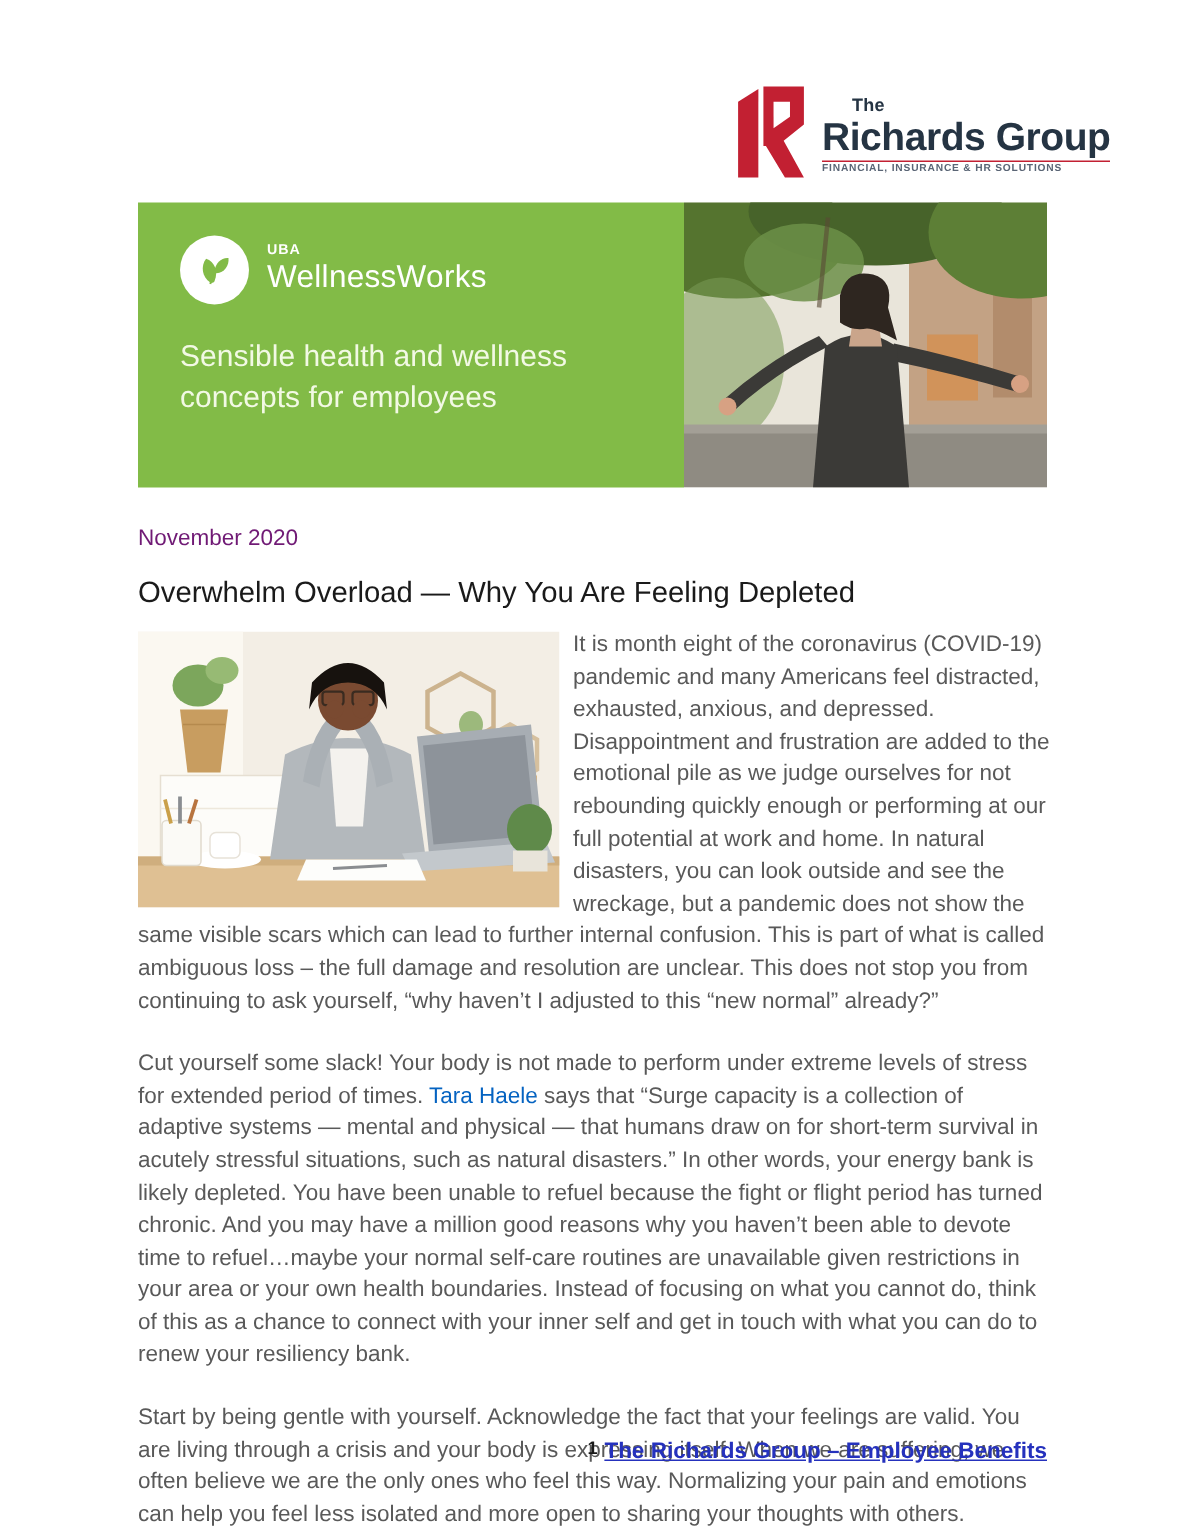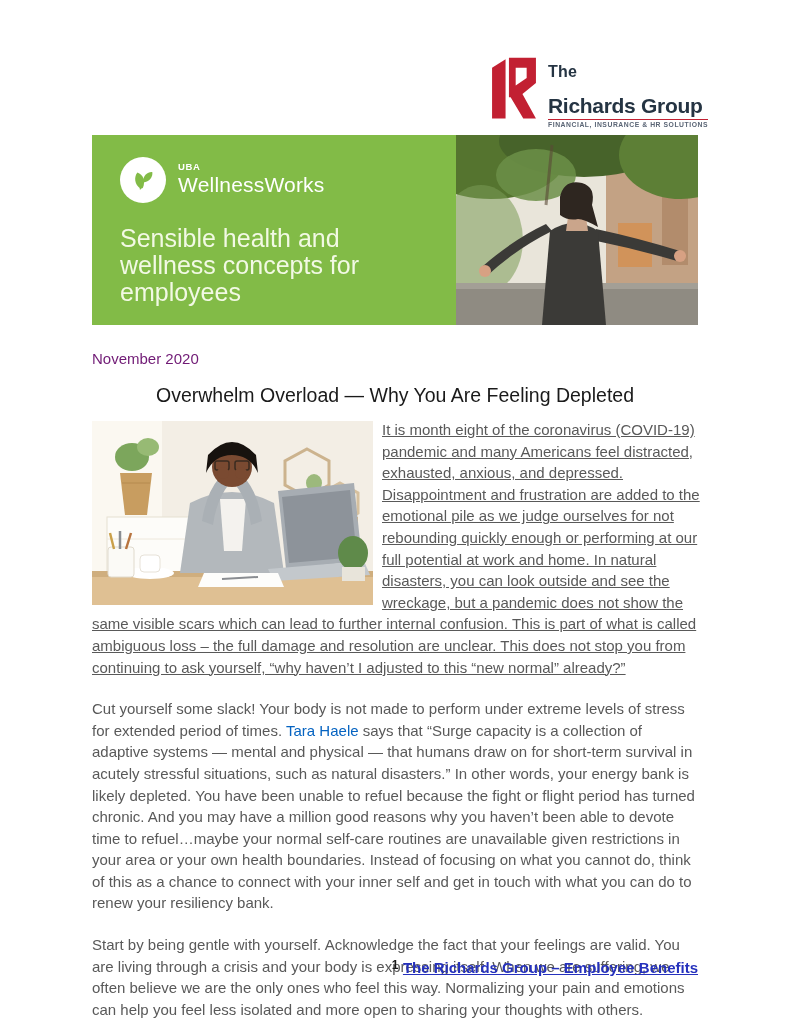--- a/index.html
+++ b/index.html
@@ -5,46 +5,46 @@
   html,body{margin:0;padding:0;background:#ffffff;}
   .page{
     position:relative;width:791px;height:1024px;margin:0 auto;background:#ffffff;
     font-family:"Liberation Sans", sans-serif;overflow:hidden;
   }
 
   
   .corp-logo{position:absolute;top:56px;left:487px;display:flex;align-items:flex-start;gap:7px;}
   .corp-logo .mark{width:54px;height:64px;flex:0 0 auto;}
   .corp-text{padding-top:8px;line-height:1;}
-  .corp-the{font-size:16px;font-weight:bold;color:#253443;letter-spacing:.2px;}
-  .corp-name{font-size:21px;font-weight:bold;color:#253443;letter-spacing:-.3px;margin-top:15px;}
+  .corp-the{font-size:12px;font-weight:bold;color:#253443;letter-spacing:.2px;margin-left:20px;}
+  .corp-name{font-size:26px;font-weight:bold;color:#253443;letter-spacing:-.3px;margin-top:2px;}
   .corp-tag{font-size:6.8px;font-weight:bold;color:#5a6575;letter-spacing:.55px;margin-top:3px;border-top:1.5px solid #c22032;padding-top:2px;}
 
   
   .banner{position:absolute;left:92px;top:135px;width:606px;height:190px;display:flex;}
   .banner-left{width:428px;height:100%;background:#82bb47;position:relative;}
   .brand-row{position:absolute;left:28px;top:22px;display:flex;align-items:center;gap:12px;}
   .leaf-circle{width:46px;height:46px;border-radius:50%;background:#ffffff;display:flex;align-items:center;justify-content:center;}
   .brand-names{color:#ffffff;line-height:1.15;}
   .brand-org{font-size:9.5px;font-weight:bold;letter-spacing:.6px;}
   .brand-name{font-size:21px;letter-spacing:.2px;}
-  .banner-tagline{position:absolute;left:28px;top:90px;width:300px;color:#f2f9e4;font-size:25px;line-height:27px;font-weight:400;}
+  .banner-tagline{position:absolute;left:28px;top:90px;width:300px;color:#f2f9e4;font-size:20px;line-height:27px;font-weight:400;}
   .banner-photo{width:242px;height:100%;flex:0 0 auto;}
   .banner-photo svg{display:block;}
 
   
   .date-line{position:absolute;left:92px;top:350px;font-size:15px;color:#701a75;}
-  .article-title{position:absolute;left:92px;top:371px;width:606px;text-align:center;font-size:19.5px;color:#1a1a1a;font-weight:400;}
+  .article-title{position:absolute;left:92px;top:371px;width:606px;font-size:19.5px;color:#1a1a1a;font-weight:400;}
 
   
   .article{position:absolute;left:92px;top:419px;width:608px;font-size:15px;line-height:21.6px;color:#595959;text-align:left;}
   .photo-float{float:left;width:281px;height:184px;margin:2px 9px 4px 0;}
   .photo-float svg{display:block;}
   .article p{margin:0 0 20px 0;}
-  .article p.first{margin-bottom:20px;text-decoration:underline;}
+  .article p.first{margin-bottom:20px;}
   a.inline-link{color:#0563c1;cursor:pointer;}
 
   
   .footer{position:absolute;left:92px;top:958px;width:606px;height:20px;}
   .page-number{position:absolute;left:0;right:0;text-align:center;font-size:12px;font-weight:bold;color:#1a1a1a;}
   .footer-link{position:absolute;right:0;top:1px;font-size:15px;font-weight:bold;color:#2531bd;text-decoration:underline;cursor:pointer;}
 </style>
 </head>
 <body>
 

